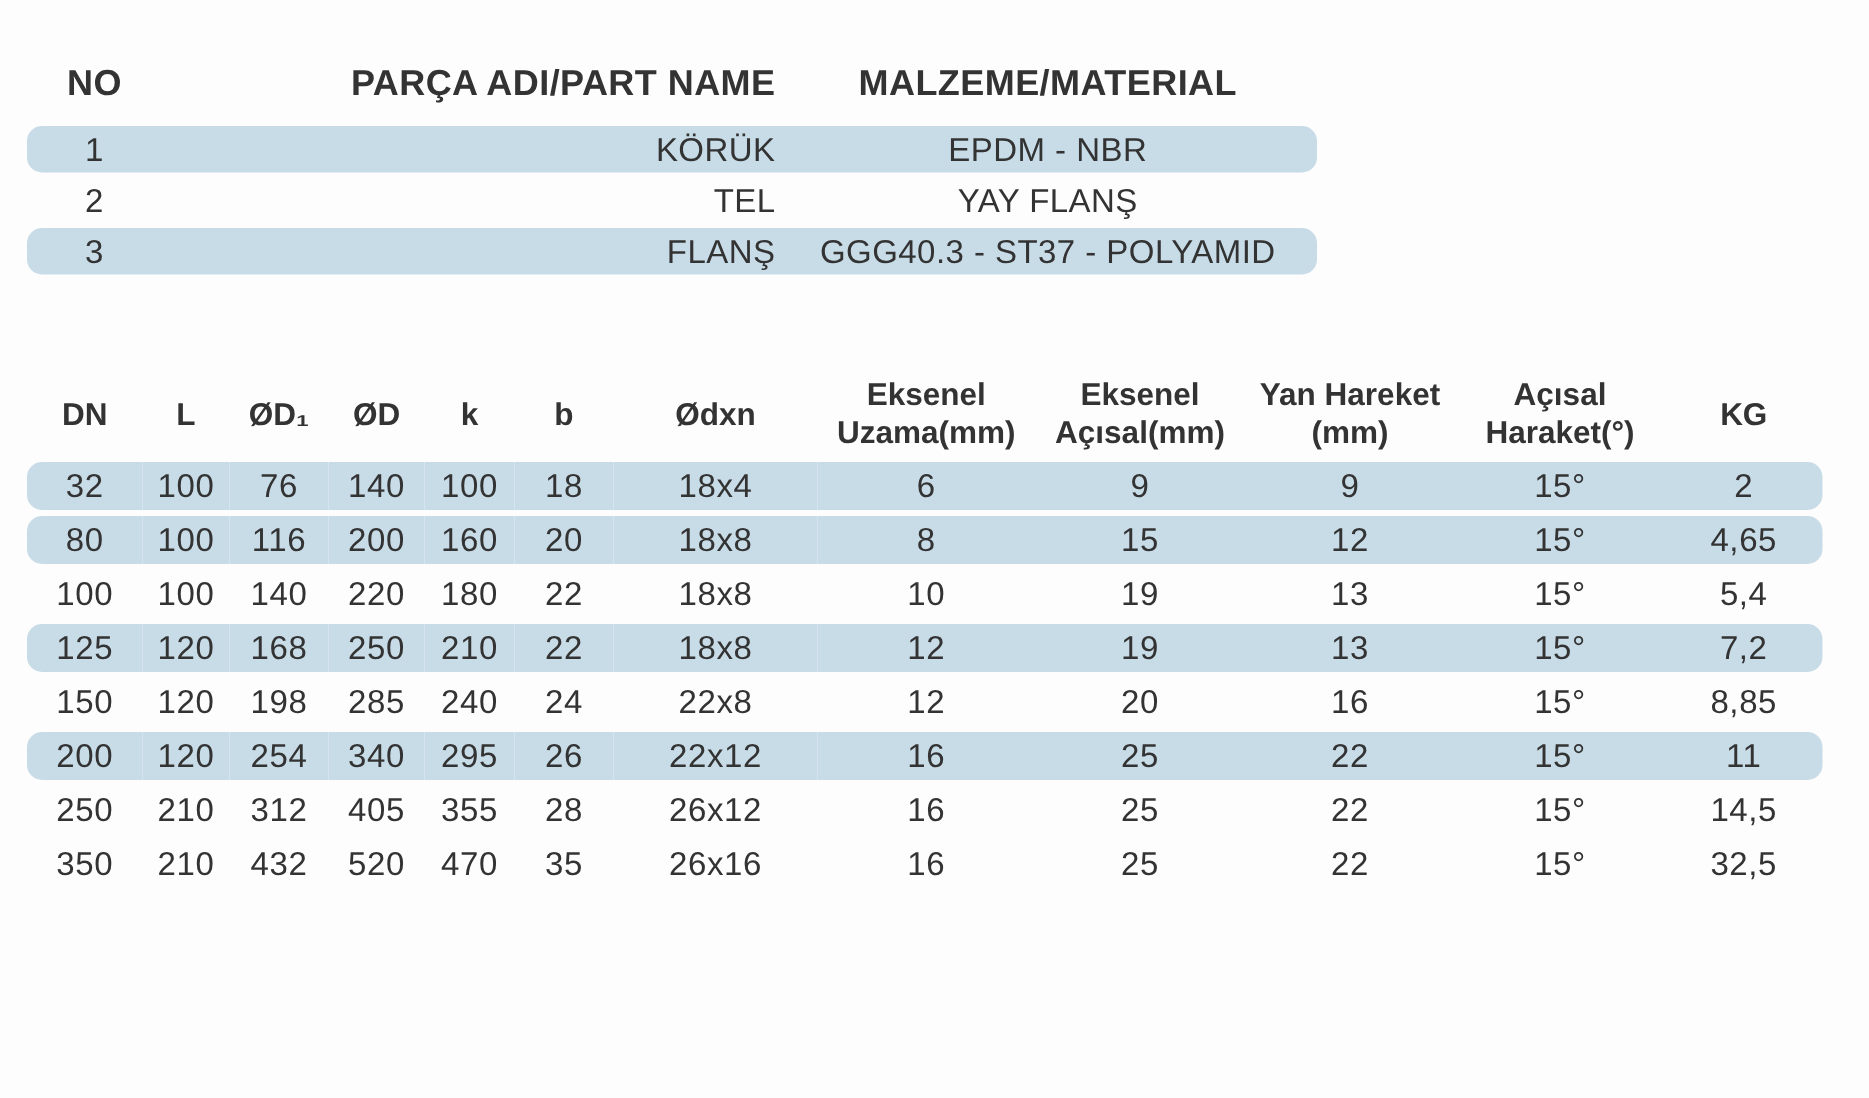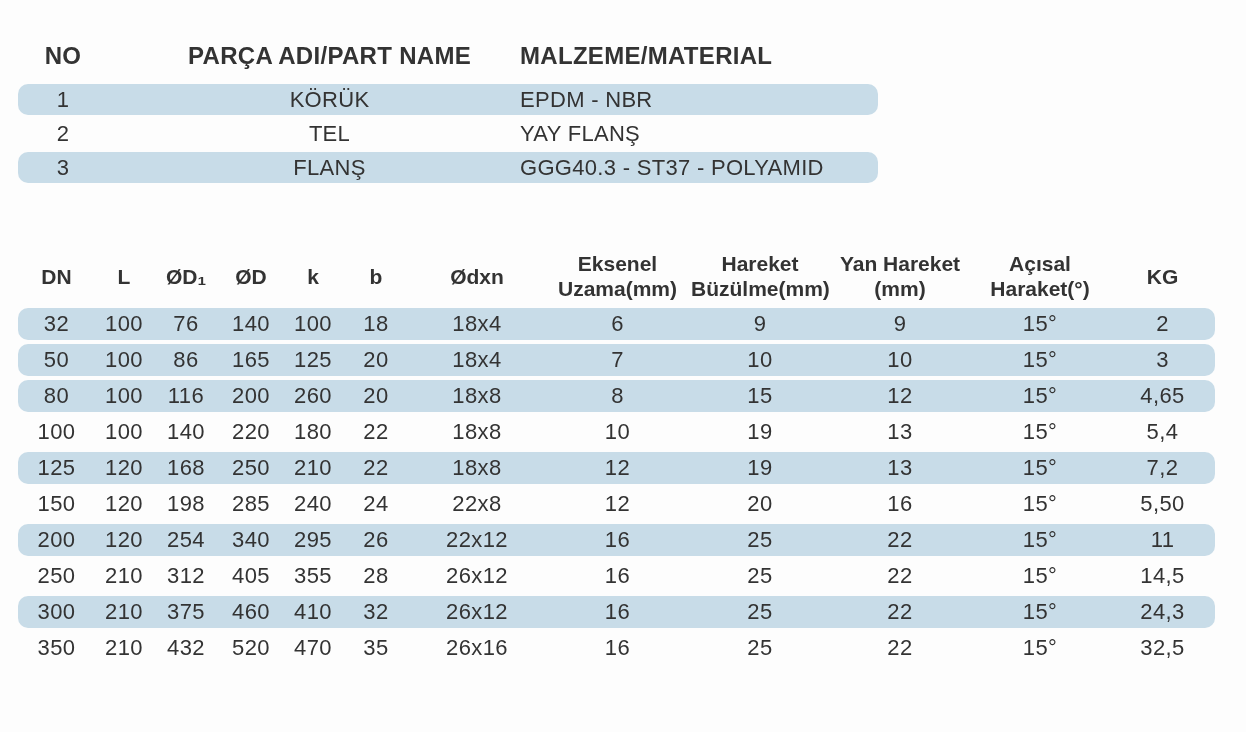--- a/index.html
+++ b/index.html
@@ -27,22 +27,22 @@
     border-spacing:0 3px;
   }
   .parts-table th{
     font-size:24px;font-weight:bold;height:48px;
     vertical-align:middle;letter-spacing:0.3px;
   }
   .parts-table td{
     font-size:22px;height:29px;vertical-align:middle;letter-spacing:0.3px;
   }
   .parts-table .c-no{text-align:center;}
-  .parts-table .c-part{text-align:center;padding-left:34px;}
-  .parts-table .c-mat{text-align:left;padding-left:2px;}
+  .parts-table .c-part{text-align:right;padding-left:34px;}
+  .parts-table .c-mat{text-align:center;padding-left:2px;}
 
   
   .spec-table{
     position:absolute;left:18px;top:244px;
     width:1197px;table-layout:fixed;
     border-spacing:0 4px;
   }
   .spec-table th{
     font-size:21px;font-weight:bold;height:54px;
     text-align:center;vertical-align:middle;
@@ -113,21 +113,21 @@
     <thead>
       <tr>
         <th>DN</th>
         <th>L</th>
         <th>ØD₁</th>
         <th>ØD</th>
         <th>k</th>
         <th>b</th>
         <th>Ødxn</th>
         <th>Eksenel Uzama(mm)</th>
-        <th>Hareket Büzülme(mm)</th>
+        <th>Eksenel Açısal(mm)</th>
         <th>Yan Hareket (mm)</th>
         <th>Açısal Haraket(°)</th>
         <th>KG</th>
       </tr>
     </thead>
     <tbody>
         <tr class="striped">
           <td>32</td>
           <td>100</td>
           <td>76</td>
@@ -135,39 +135,25 @@
           <td>100</td>
           <td>18</td>
           <td>18x4</td>
           <td>6</td>
           <td>9</td>
           <td>9</td>
           <td>15°</td>
           <td>2</td>
         </tr>
         <tr class="striped">
-          <td>50</td>
-          <td>100</td>
-          <td>86</td>
-          <td>165</td>
-          <td>125</td>
-          <td>20</td>
-          <td>18x4</td>
-          <td>7</td>
-          <td>10</td>
-          <td>10</td>
-          <td>15°</td>
-          <td>3</td>
-        </tr>
-        <tr class="striped">
           <td>80</td>
           <td>100</td>
           <td>116</td>
           <td>200</td>
-          <td>260</td>
+          <td>160</td>
           <td>20</td>
           <td>18x8</td>
           <td>8</td>
           <td>15</td>
           <td>12</td>
           <td>15°</td>
           <td>4,65</td>
         </tr>
         <tr>
           <td>100</td>
@@ -202,21 +188,21 @@
           <td>120</td>
           <td>198</td>
           <td>285</td>
           <td>240</td>
           <td>24</td>
           <td>22x8</td>
           <td>12</td>
           <td>20</td>
           <td>16</td>
           <td>15°</td>
-          <td>5,50</td>
+          <td>8,85</td>
         </tr>
         <tr class="striped">
           <td>200</td>
           <td>120</td>
           <td>254</td>
           <td>340</td>
           <td>295</td>
           <td>26</td>
           <td>22x12</td>
           <td>16</td>
@@ -232,34 +218,20 @@
           <td>405</td>
           <td>355</td>
           <td>28</td>
           <td>26x12</td>
           <td>16</td>
           <td>25</td>
           <td>22</td>
           <td>15°</td>
           <td>14,5</td>
         </tr>
-        <tr class="striped">
-          <td>300</td>
-          <td>210</td>
-          <td>375</td>
-          <td>460</td>
-          <td>410</td>
-          <td>32</td>
-          <td>26x12</td>
-          <td>16</td>
-          <td>25</td>
-          <td>22</td>
-          <td>15°</td>
-          <td>24,3</td>
-        </tr>
         <tr>
           <td>350</td>
           <td>210</td>
           <td>432</td>
           <td>520</td>
           <td>470</td>
           <td>35</td>
           <td>26x16</td>
           <td>16</td>
           <td>25</td>

